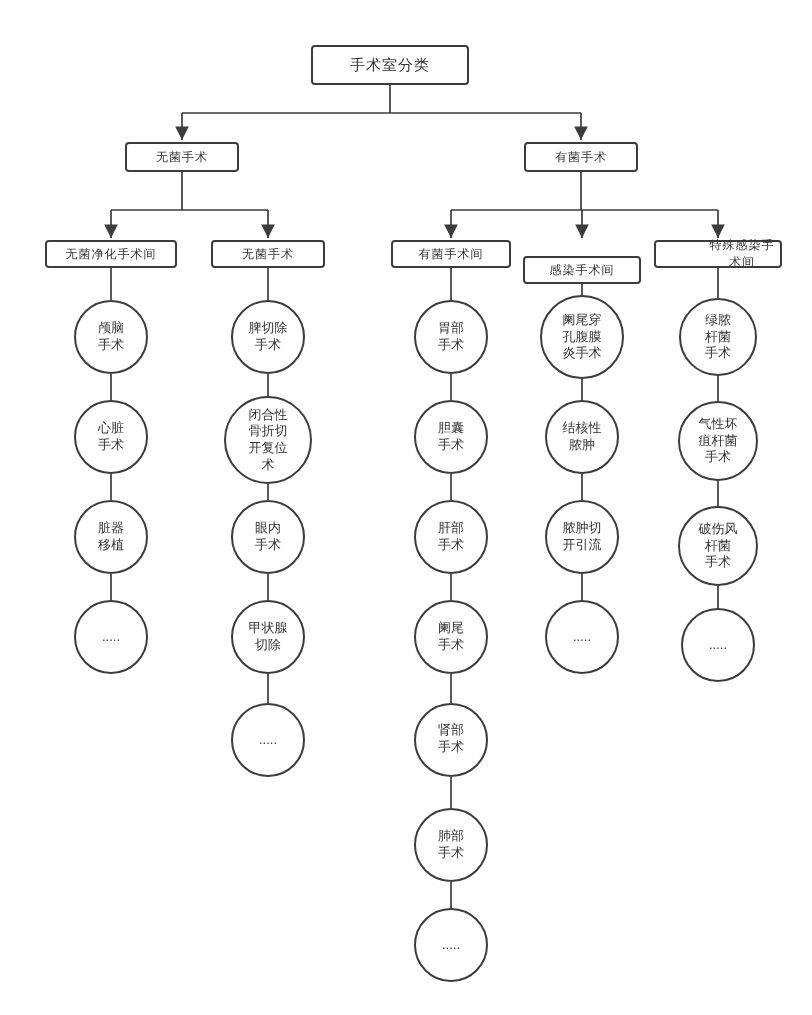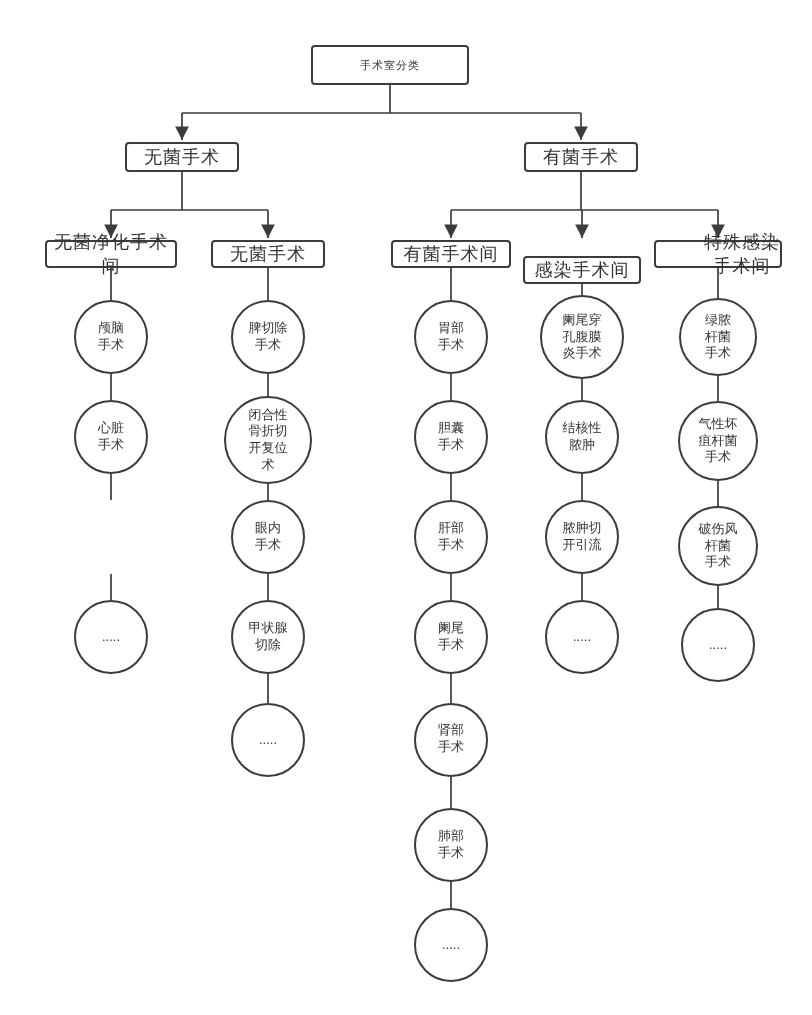--- a/index.html
+++ b/index.html
@@ -23,24 +23,24 @@
     display: flex;
     align-items: center;
     justify-content: center;
     text-align: center;
     color: #333333;
     background: #ffffff;
     border: 2px solid #3c3c3c;
   }
   .box {
     border-radius: 4px;
-    font-size: 18px;
+    font-size: 12px;
     letter-spacing: 1px;
   }
-  .box.root { font-size: 11px; }
+  .box.root { font-size: 15px; }
   .circle {
     border-radius: 50%;
     font-size: 13px;
     line-height: 1.28;
     white-space: pre-line;
   }
 </style>
 </head>
 <body>
 
@@ -87,20 +87,22 @@
   <div class="node box" style="left:45px;top:240px;width:132px;height:28px;">无菌净化手术间</div>
   <div class="node box" style="left:211px;top:240px;width:114px;height:28px;">无菌手术</div>
   <div class="node box" style="left:391px;top:240px;width:120px;height:28px;">有菌手术间</div>
   <div class="node box" style="left:523px;top:256px;width:118px;height:28px;">感染手术间</div>
   <div class="node box" style="left:654px;top:240px;width:128px;height:28px;padding-left:48px;">特殊感染手术间</div>
 
   <div class="node circle" style="left:74px;top:300px;width:74px;height:74px;">颅脑
 手术</div>
   <div class="node circle" style="left:74px;top:400px;width:74px;height:74px;">心脏
 手术</div>
+  <div class="node circle" style="left:74px;top:500px;width:74px;height:74px;">脏器
+移植</div>
   <div class="node circle" style="left:74px;top:600px;width:74px;height:74px;">.....</div>
 
   <div class="node circle" style="left:231px;top:300px;width:74px;height:74px;">脾切除
 手术</div>
   <div class="node circle" style="left:224px;top:396px;width:88px;height:88px;">闭合性
 骨折切
 开复位
 术</div>
   <div class="node circle" style="left:231px;top:500px;width:74px;height:74px;">眼内
 手术</div>

